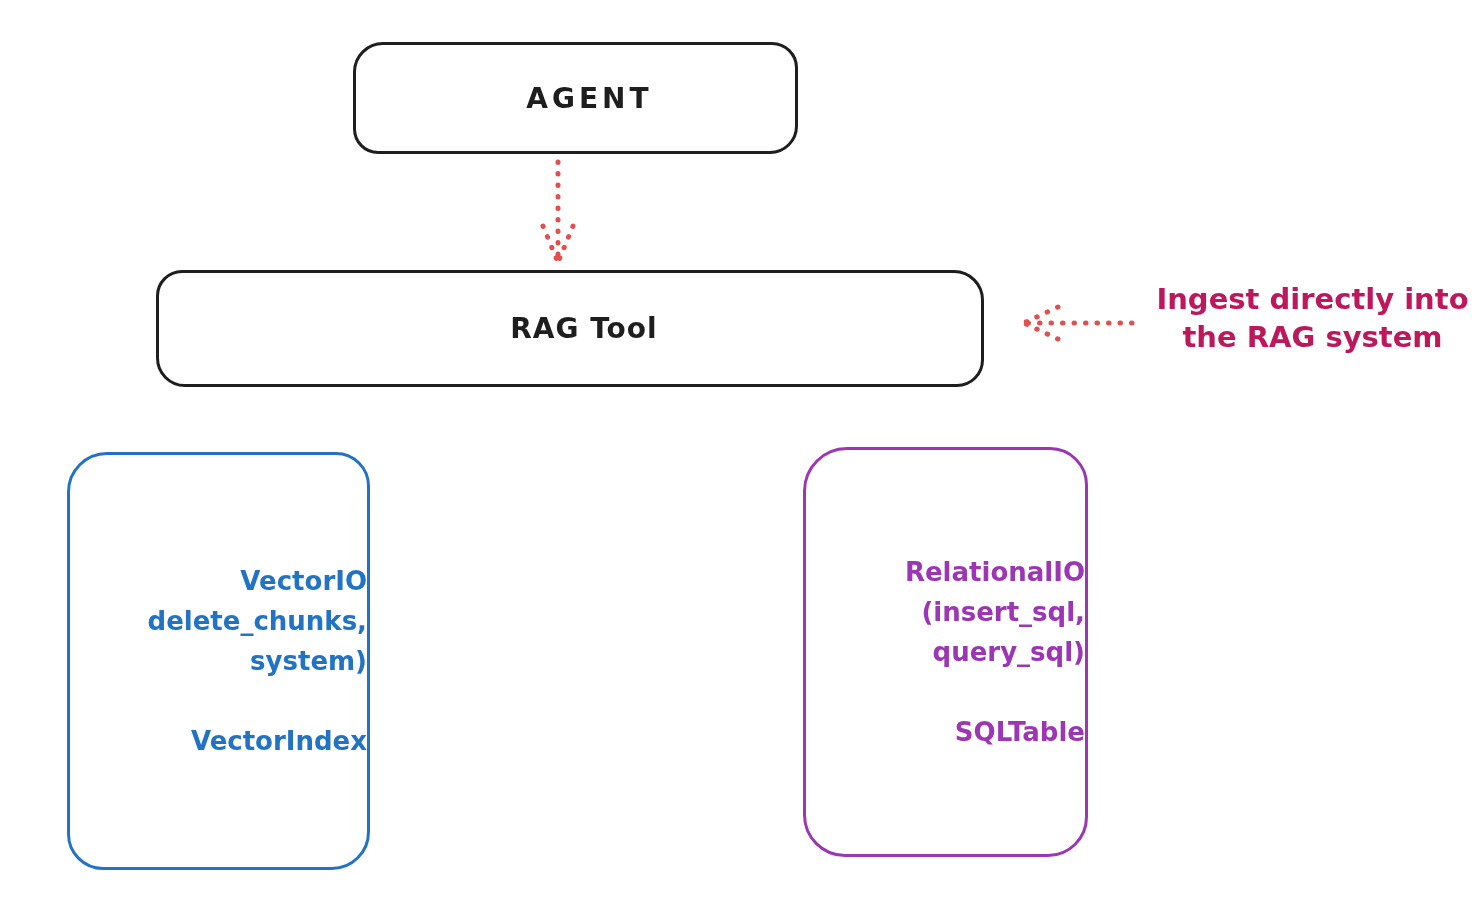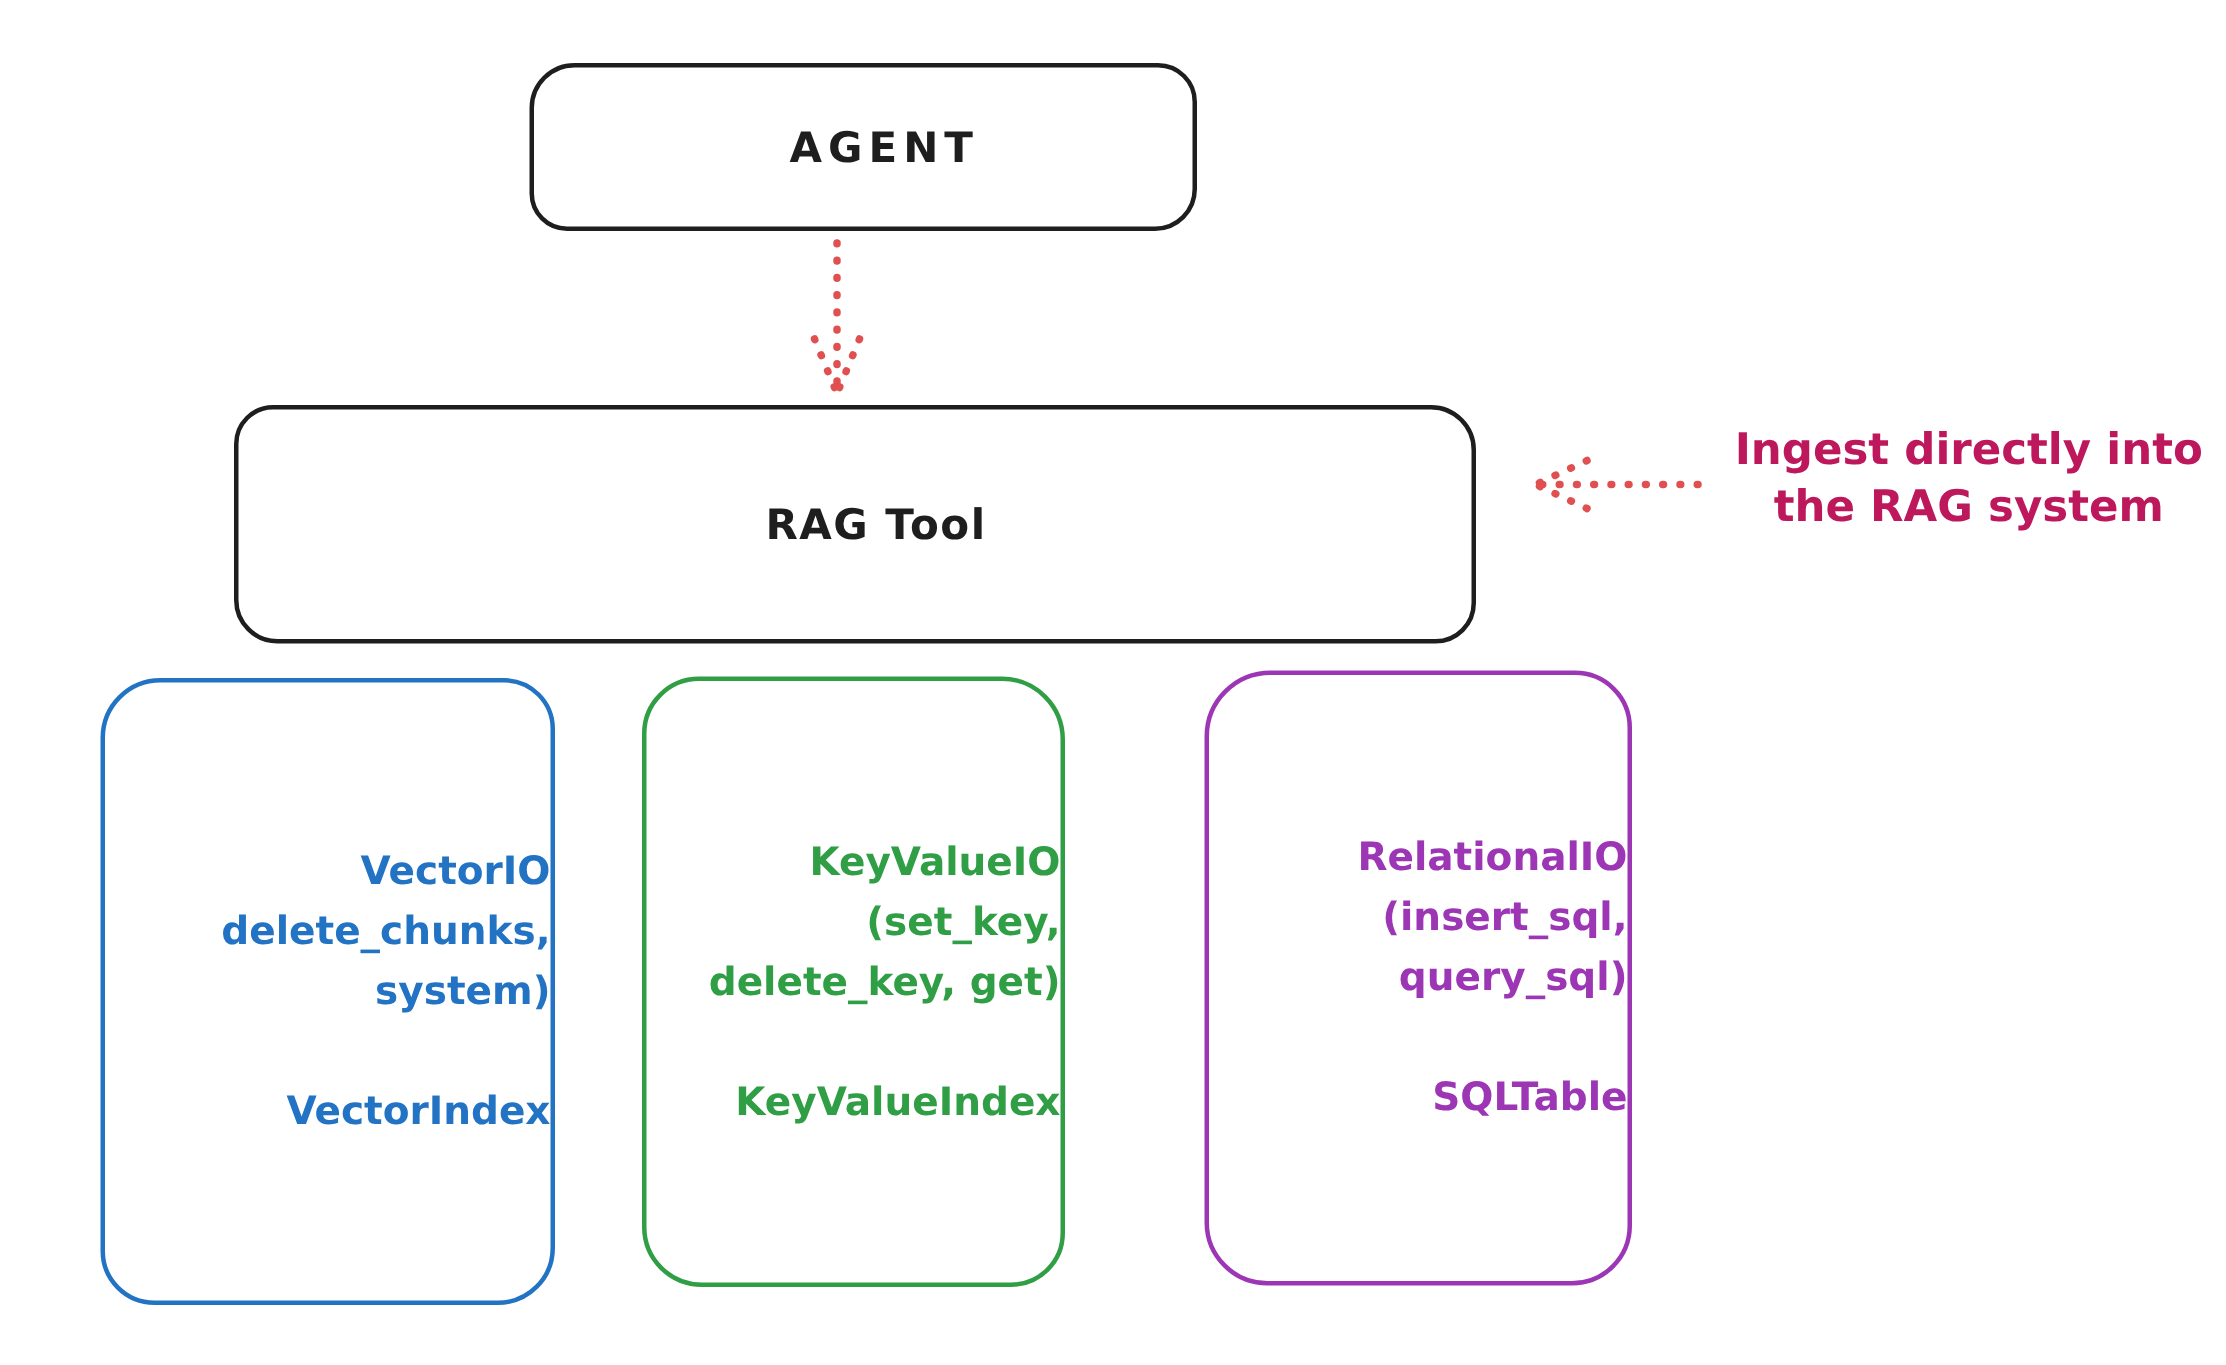--- a/index.html
+++ b/index.html
@@ -30,21 +30,21 @@
     width: 445px; height: 112px;
     border: 3.5px solid #1e1e1e;
     border-radius: 30px 26px 28px 25px;
     color: #1e1e1e;
     font-size: 28px;
     font-weight: 600;
     letter-spacing: 4px;
   }
   .node-ragtool {
     left: 156px; top: 270px;
-    width: 828px; height: 159px;
+    width: 828px; height: 117px;
     border: 3.5px solid #1e1e1e;
     border-radius: 26px 30px 27px 29px;
     color: #1e1e1e;
     font-size: 28px;
     font-weight: 600;
     letter-spacing: 1px;
   }
   .storage-box {
     position: absolute;
     box-sizing: border-box;
@@ -141,27 +141,20 @@
   </div>
 
   <div class="storage-box box-vector">
     <div class="box-line">VectorIO</div>
     <div class="box-line">delete_chunks,</div>
     <div class="box-line">system)</div>
     <div class="box-line"></div>
     <div class="box-line">VectorIndex</div>
   </div>
 
-  <div class="storage-box box-keyvalue">
-    <div class="box-line">KeyValueIO</div>
-    <div class="box-line">(set_key,</div>
-    <div class="box-line">delete_key, get)</div>
-    <div class="box-line"></div>
-    <div class="box-line">KeyValueIndex</div>
-  </div>
 
   <div class="storage-box box-relational">
     <div class="box-line">RelationalIO</div>
     <div class="box-line">(insert_sql,</div>
     <div class="box-line">query_sql)</div>
     <div class="box-line"></div>
     <div class="box-line">SQLTable</div>
   </div>
 
 </div>

